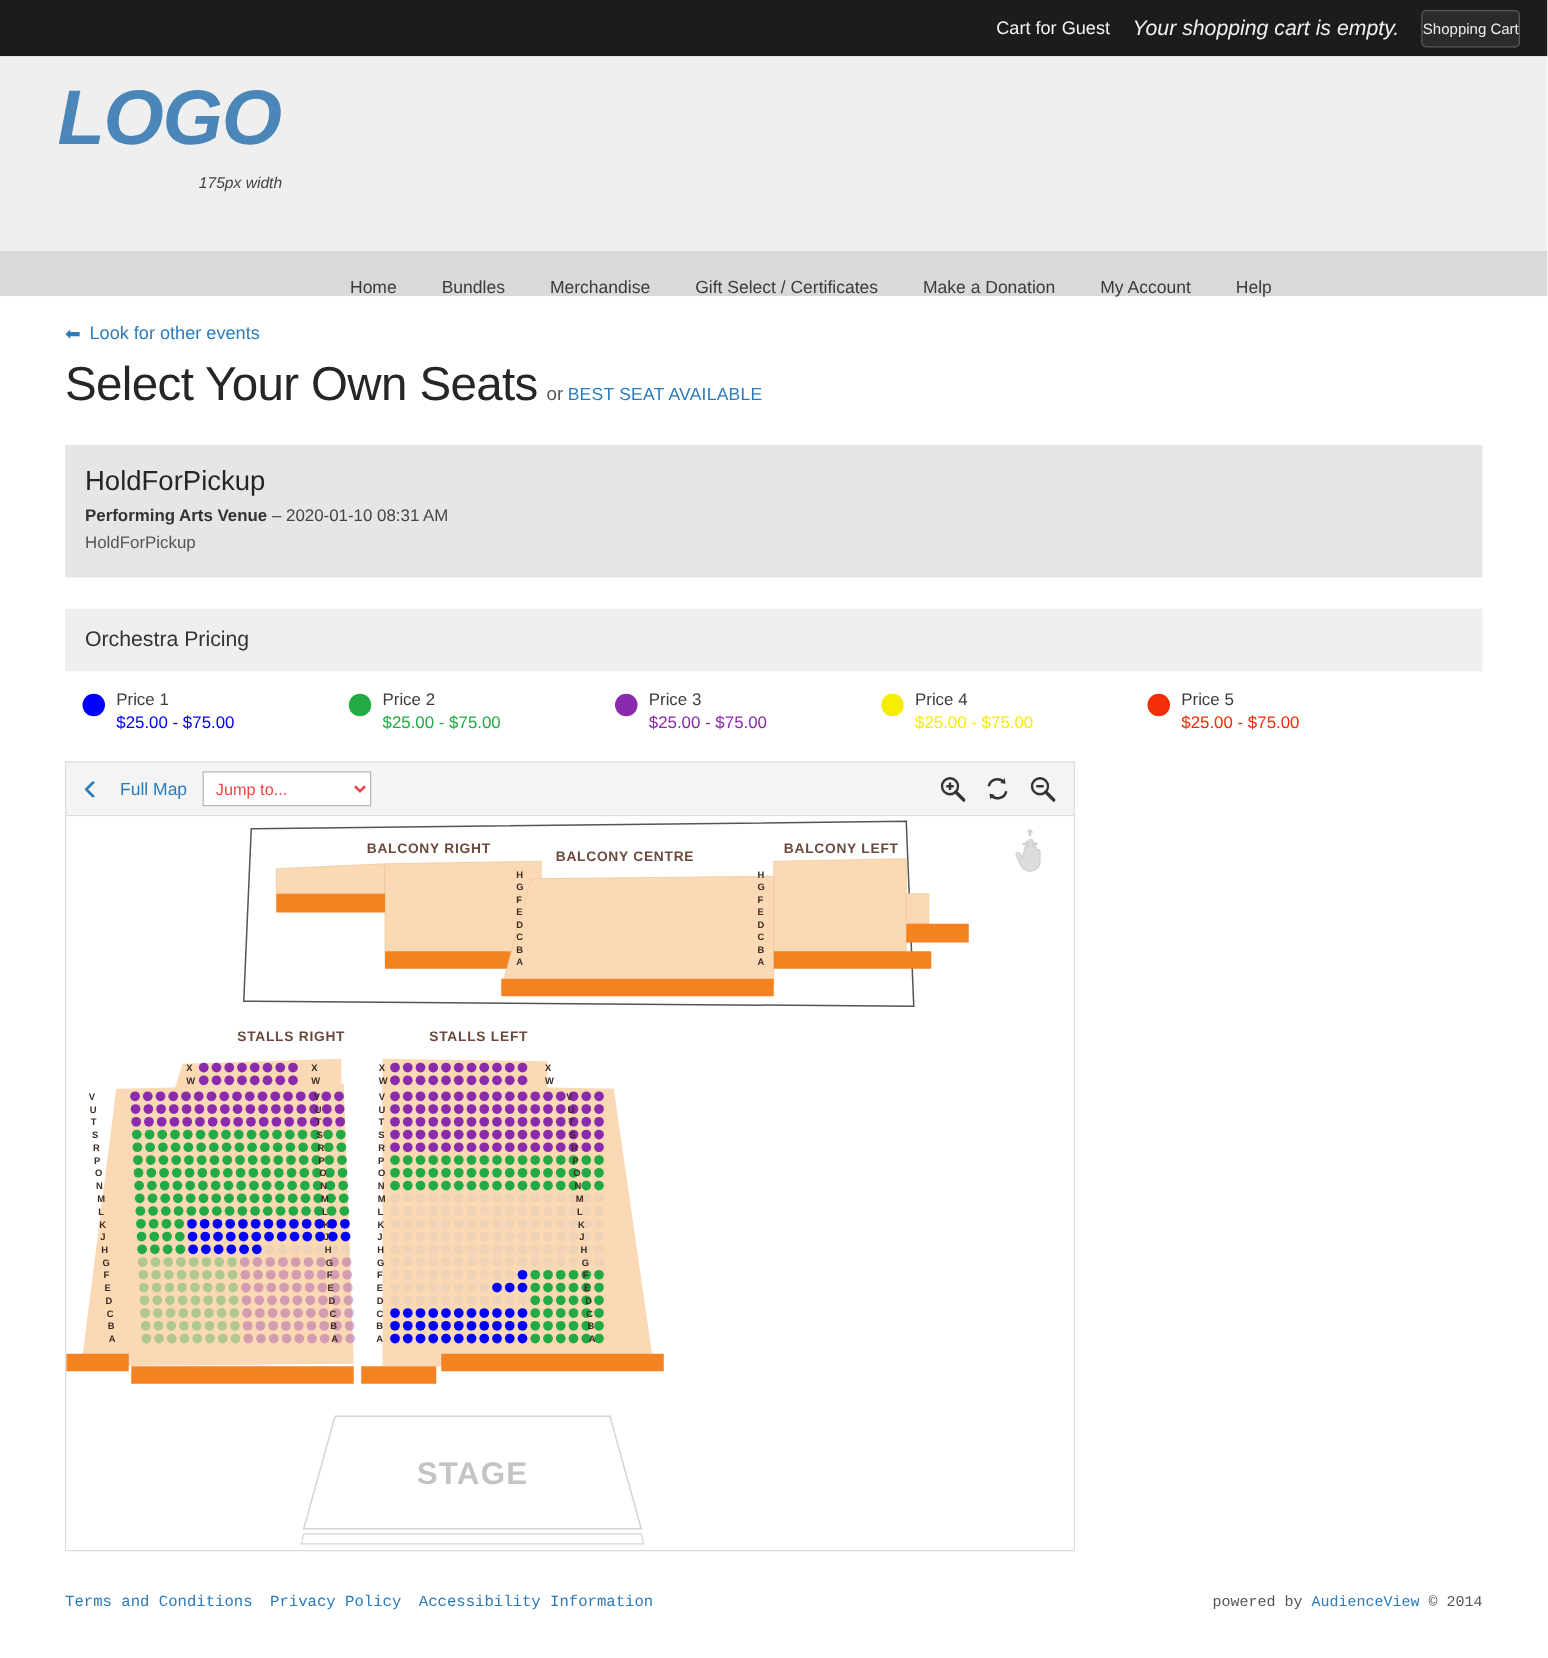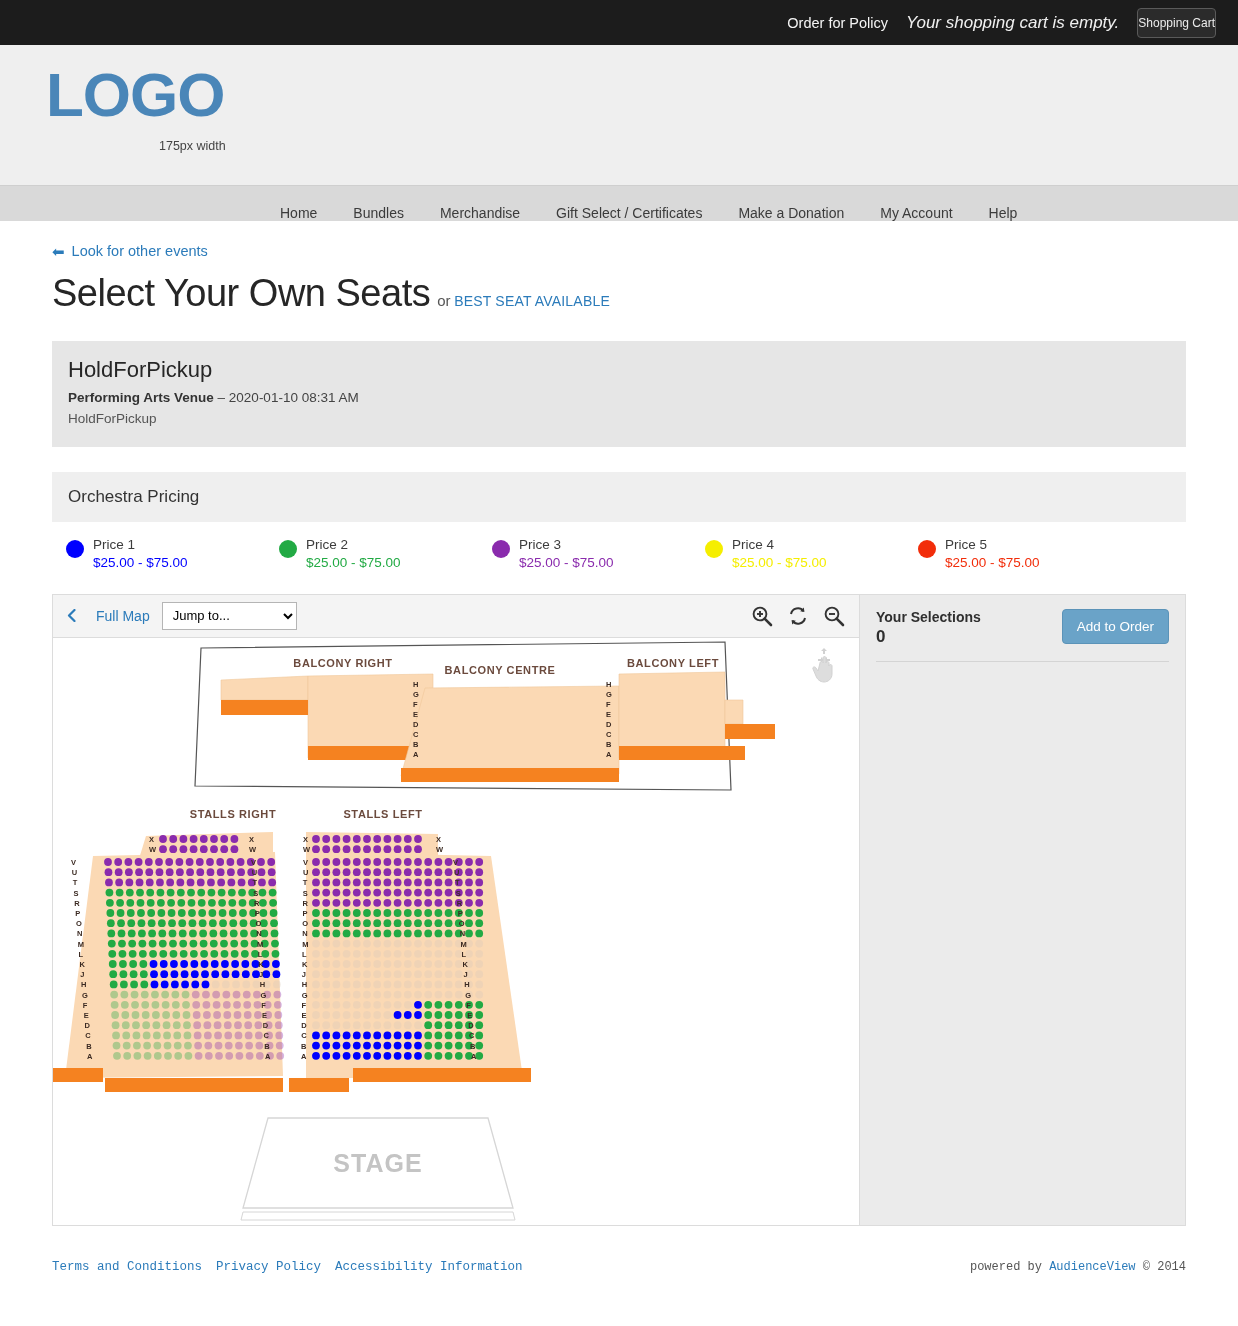--- a/index.html
+++ b/index.html
@@ -21,21 +21,21 @@
   }
   .topbar .order-for { font-size:14.5px; color:#f5f5f5; }
   .topbar .cart-status { font-size:17px; font-style:italic; color:#f0f0f0; }
   .cart-btn {
     background:#2b2b2b; color:#ececec; border:1px solid #5a5a5a;
     border-radius:4px; padding:7px 0; font-size:12px;
     font-family:"Liberation Sans", sans-serif; cursor:pointer;
   }
 
   
-  .logoband { height:140px; background:#efefef; position:relative; }
+  .logoband { height:156px; background:#efefef; position:relative;font-style:italic; }
   .logo-text {
     position:absolute; left:46px; top:19px;
     font-size:62px; font-weight:bold; color:#4a86b8;
     letter-spacing:-1px; line-height:1;
   }
   .logo-caption {
     position:absolute; left:159px; top:94px;
     font-size:12.5px; color:#444;
   }
 
@@ -98,21 +98,21 @@
   .map-toolbar {
     height:44px; background:#f4f4f4; border:1px solid #dcdcdc;
     display:flex; align-items:center; padding:0 14px; gap:12px;
   }
   .full-map {
     font-size:14px; color:#2b7bba; cursor:pointer;
     display:inline-flex; align-items:center; gap:20px;
   }
   .jump-select {
     height:28px; width:135px; font-size:13px;
-    font-family:"Liberation Sans", sans-serif; color:#000000;
+    font-family:"Liberation Sans", sans-serif; color:#ef4444;
     border:1px solid #b5b5b5; background:#fff; padding-left:6px;
   }
   .tool-icons { margin-left:auto; display:flex; gap:14px; align-items:center; }
   .tool-icon { cursor:pointer; width:22px; height:22px; }
 
   .map-canvas {
     position:relative; height:588px; border:1px solid #dcdcdc; border-top:none;
     background:#fff; overflow:hidden;
   }
   .pan-cursor { position:absolute; right:18px; top:8px; opacity:.45; }
@@ -142,21 +142,21 @@
 
   
   .sec-label { font:bold 11px "Liberation Sans", sans-serif; fill:#6b4a3d; letter-spacing:.6px;}
   .row-label { font:bold 7.5px "Liberation Sans", sans-serif; fill:#3b2a22; }
   .stage-label { font:bold 25px "Liberation Sans", sans-serif; fill:#c4c4c4; letter-spacing:1px;}
 </style>
 </head>
 <body>
 
 <div class="topbar">
-  <span class="order-for">Order for Policy</span>
+  <span class="order-for">Cart for Guest</span>
   <span class="cart-status">Your shopping cart is empty.</span>
   <button class="cart-btn">Shopping Cart</button>
 </div>
 
 <div class="logoband">
   <div class="logo-text">LOGO</div>
   <div class="logo-caption">175px width</div>
 </div>
 
 <div class="nav">
@@ -1159,31 +1159,20 @@
               <text x="418" y="420.79999999999995" class="row-label">A</text>
             </g>
 
           <polygon points="215,480 435,480 460,570 190,570" fill="#ffffff" stroke="#d6d6d6" stroke-width="1.3"></polygon>
           <polygon points="190,574 460,574 462,582 188,582" fill="#ffffff" stroke="#d6d6d6" stroke-width="1"></polygon>
           <text x="325" y="534" text-anchor="middle" class="stage-label">STAGE</text>
         </svg>
       </div>
     </div>
 
-    <div class="sel-col">
-      <div class="sel-head">
-        <div>
-          <div class="sel-title">Your Selections</div>
-          <div class="sel-count">0</div>
-        </div>
-        <button class="add-order-btn">Add to Order</button>
-      </div>
-      <div class="sel-divider"></div>
-      <div></div>
-    </div>
   </div>
 </div>
 
 <div class="footer">
   <a>Terms and Conditions</a>
   <a>Privacy Policy</a>
   <a>Accessibility Information</a>
   <span class="powered">
     <span>powered by </span><span class="av">AudienceView</span><span> © 2014</span>
   </span>

